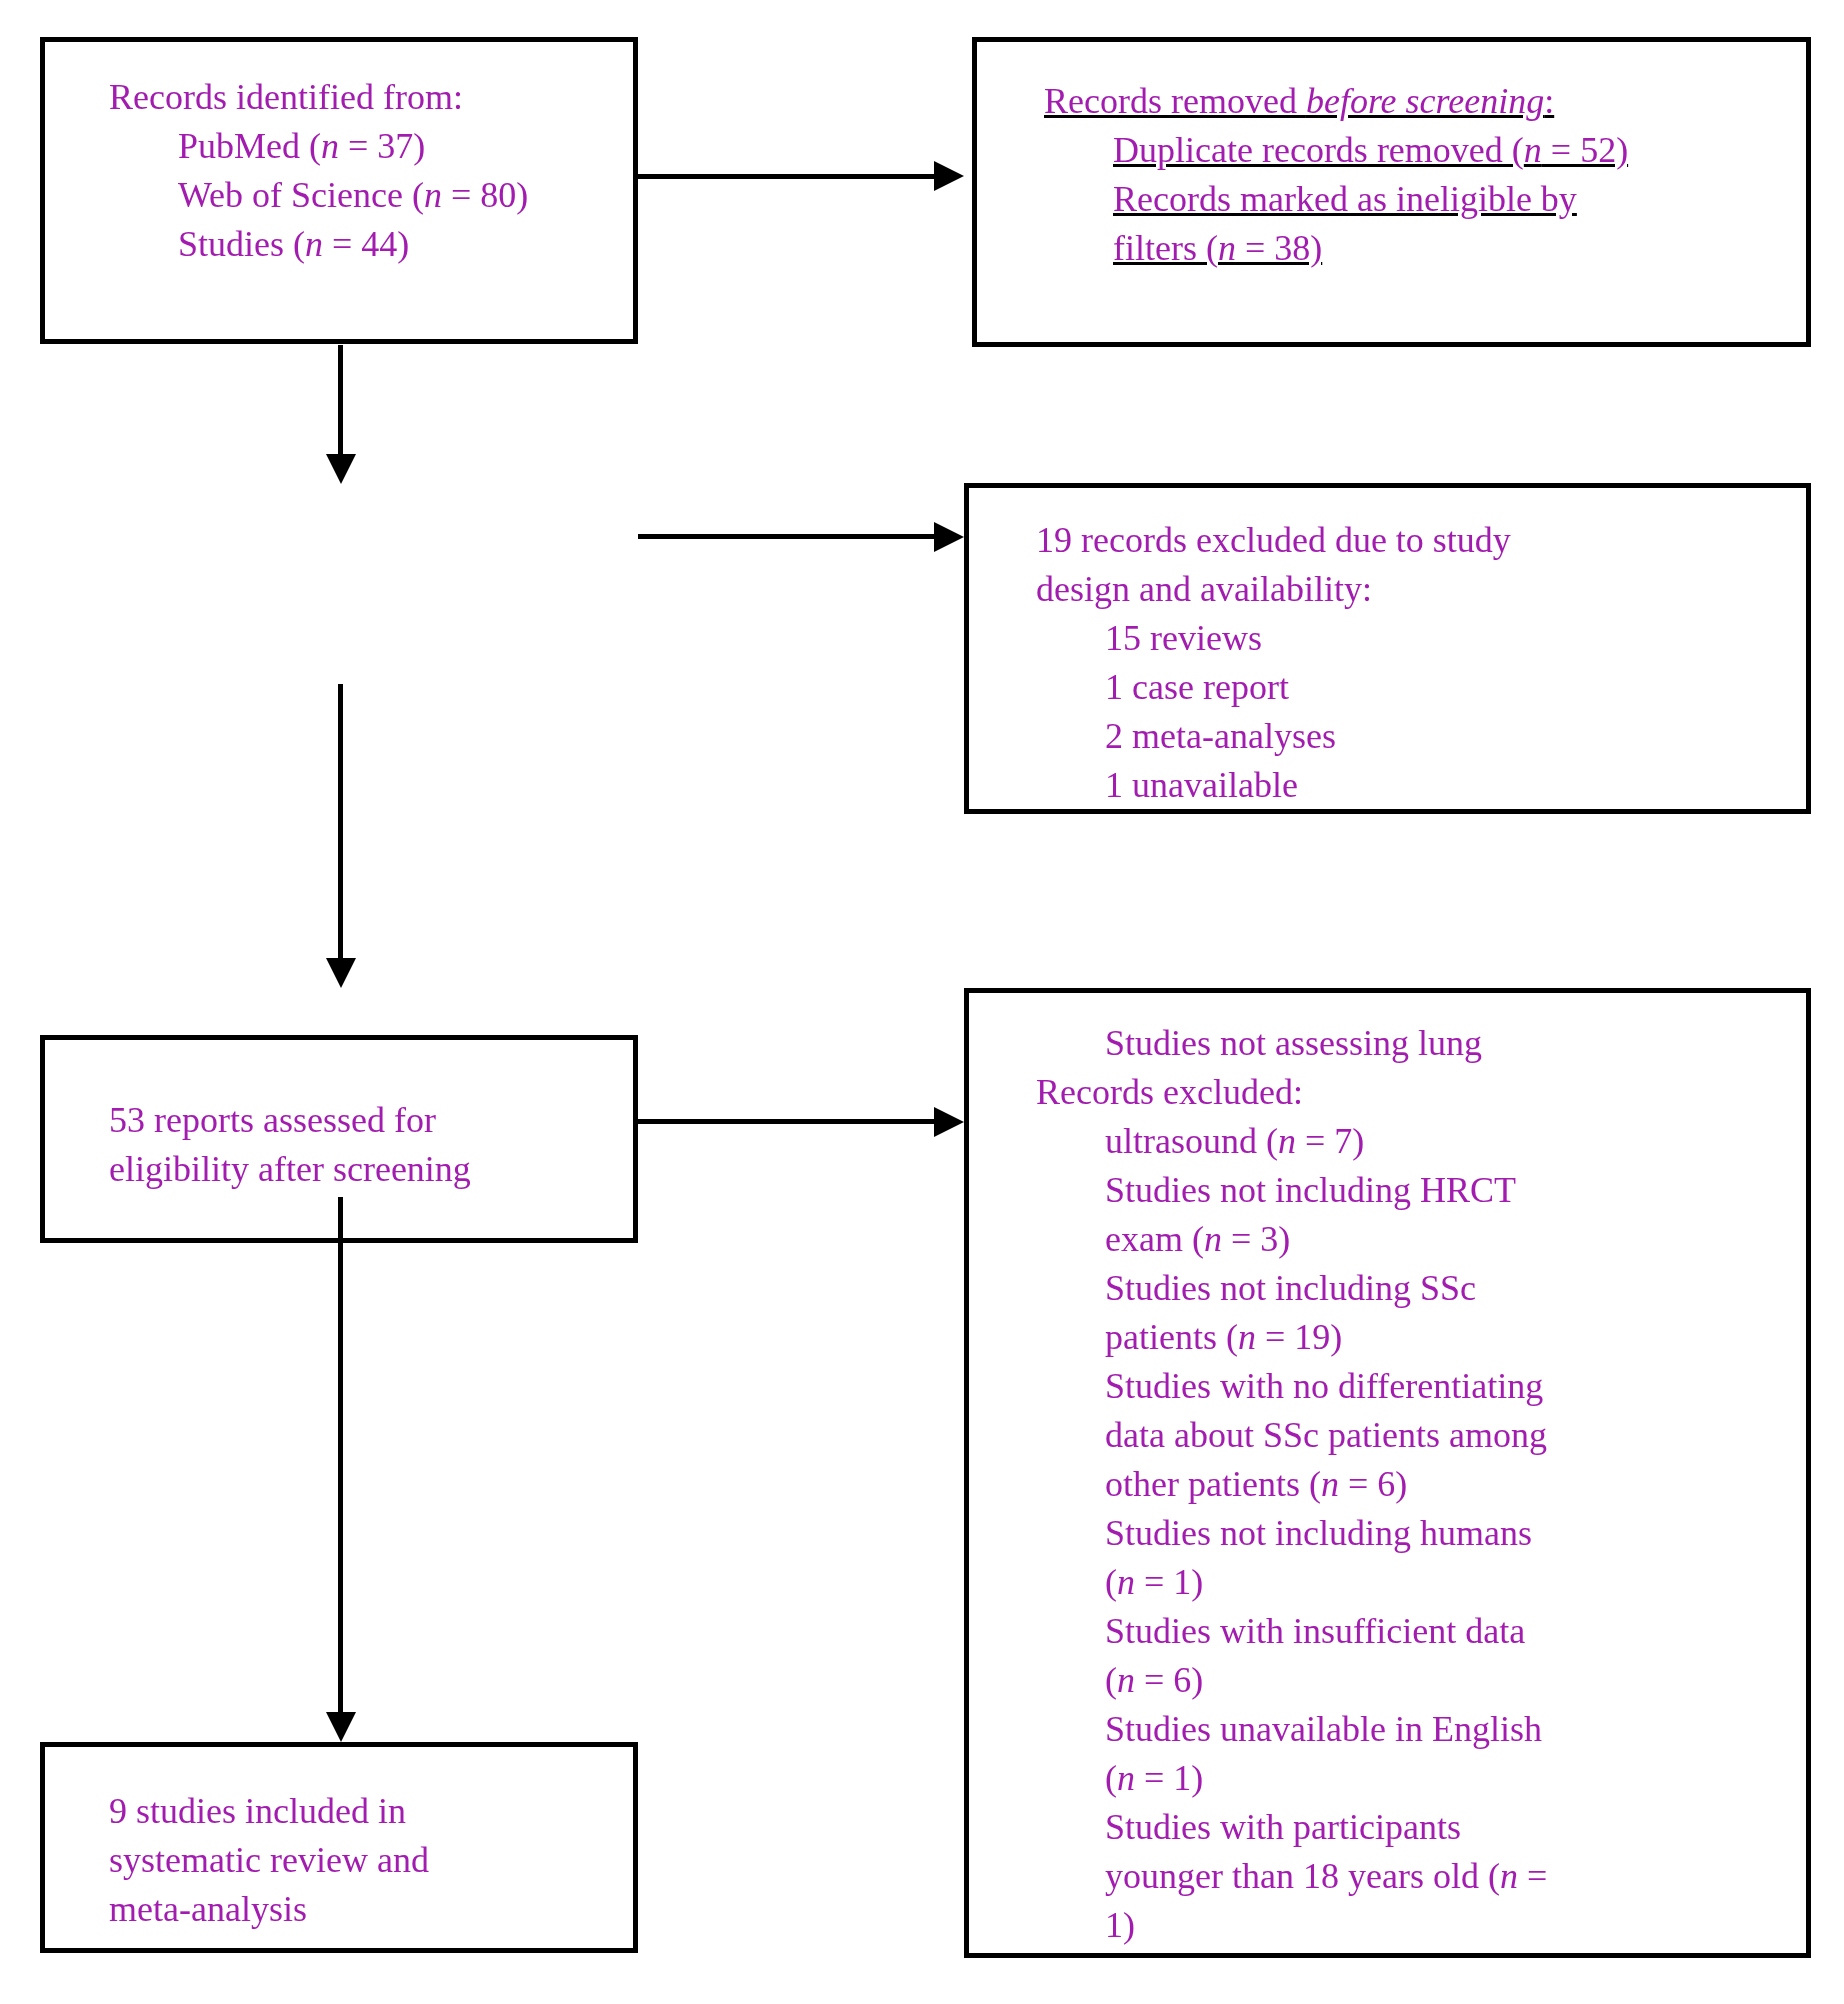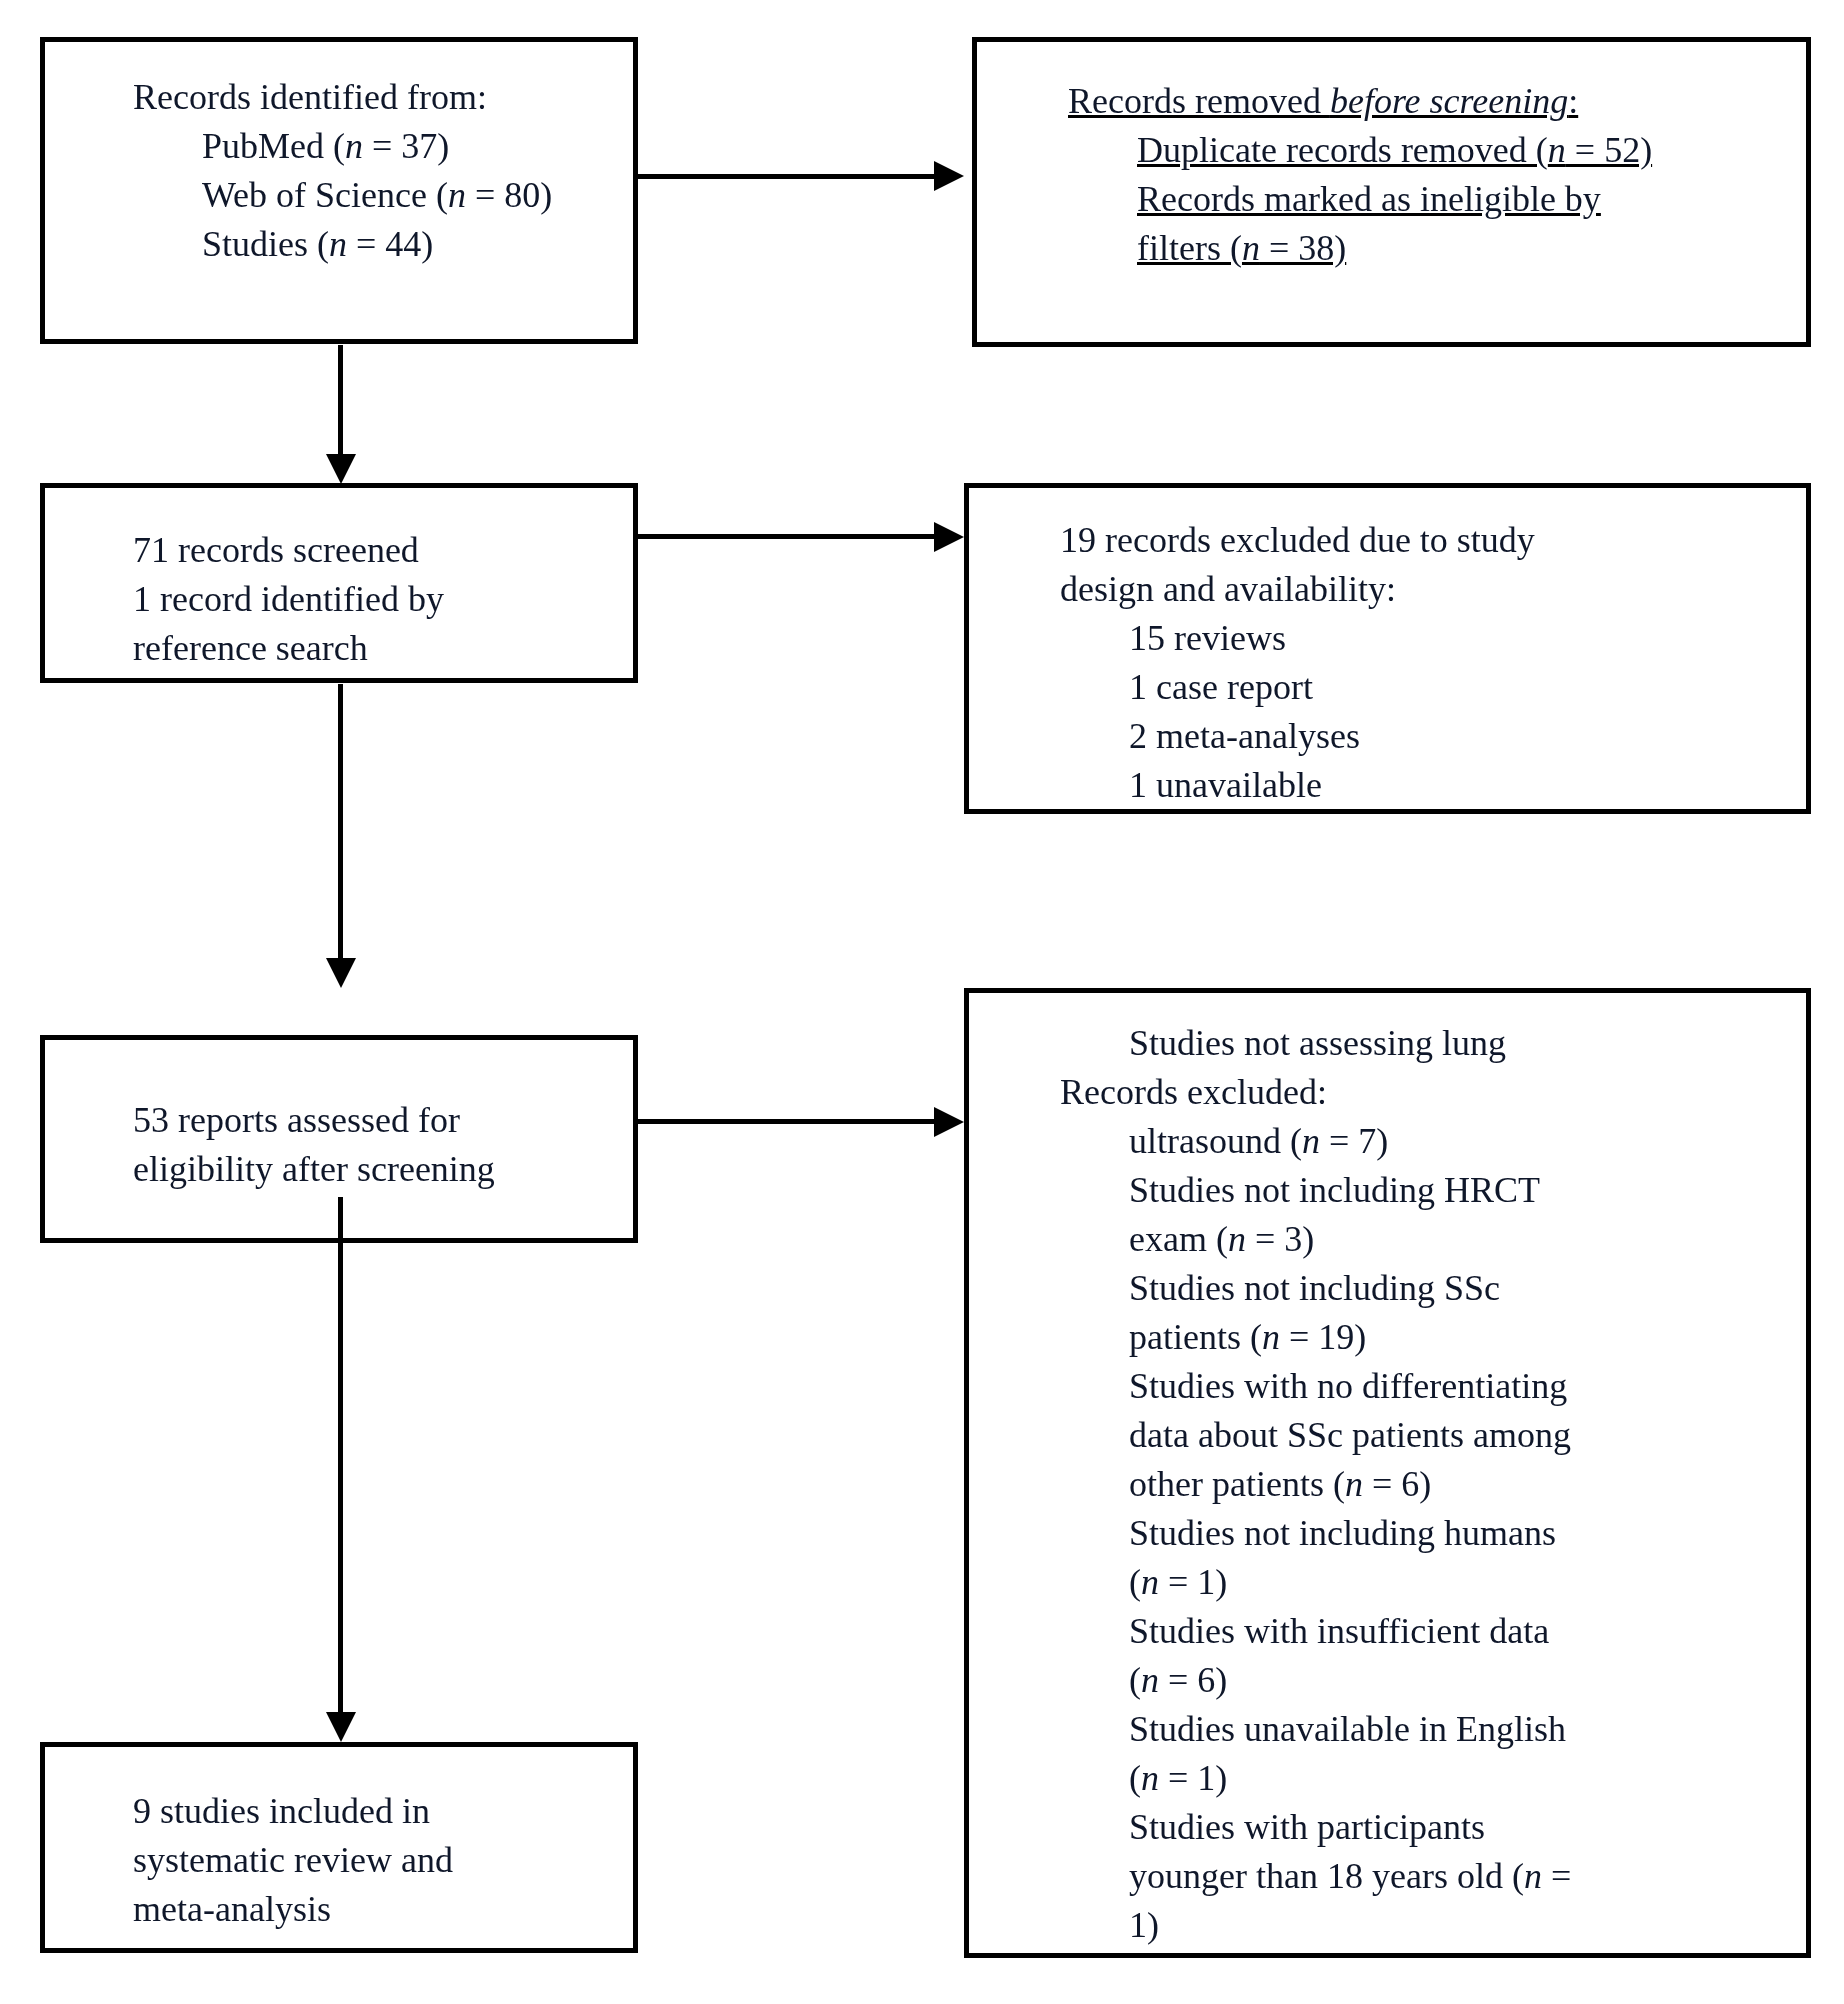--- a/index.html
+++ b/index.html
@@ -14,22 +14,21 @@
   }
   .box {
     position: absolute;
     box-sizing: border-box;
     border: 5.9px solid #000000;
     background: #ffffff;
   }
   .box-content {
     font-size: 36px;
     line-height: 49px;
-    color: #0f172a;
-    margin-left: 24px;
+    color: #a21caf;
   }
   .line { white-space: nowrap; }
   .indent-1 { padding-left: 69px; }
   .it { font-style: italic; }
 
   
   .box-identification { left: 40px;  top: 37px;   width: 598px; height: 307px; }
   .box-identification .box-content { padding: 31px 16px 0 64px; }
   .box-screened       { left: 40px;  top: 483px;  width: 598px; height: 200px; }
   .box-screened .box-content { padding: 38px 16px 0 64px; }
@@ -92,27 +91,20 @@
 
   <div class="box box-removed">
     <div class="box-content">
         <div class="line indent-0"><span>Records removed </span><span class="it">before screening</span><span>:</span></div>
         <div class="line indent-1"><span>Duplicate records removed (</span><span class="it">n</span><span> = 52)</span></div>
         <div class="line indent-1"><span>Records marked as ineligible by</span></div>
         <div class="line indent-1"><span>filters (</span><span class="it">n</span><span> = 38)</span></div>
       </div>
   </div>
 
-  <div class="box box-screened">
-    <div class="box-content">
-        <div class="line indent-0"><span>71 records screened</span></div>
-        <div class="line indent-0"><span>1 record identified by</span></div>
-        <div class="line indent-0"><span>reference search</span></div>
-      </div>
-  </div>
 
   <div class="box box-excluded-design">
     <div class="box-content">
         <div class="line indent-0"><span>19 records excluded due to study</span></div>
         <div class="line indent-0"><span>design and availability:</span></div>
         <div class="line indent-1"><span>15 reviews</span></div>
         <div class="line indent-1"><span>1 case report</span></div>
         <div class="line indent-1"><span>2 meta-analyses</span></div>
         <div class="line indent-1"><span>1 unavailable</span></div>
       </div>

